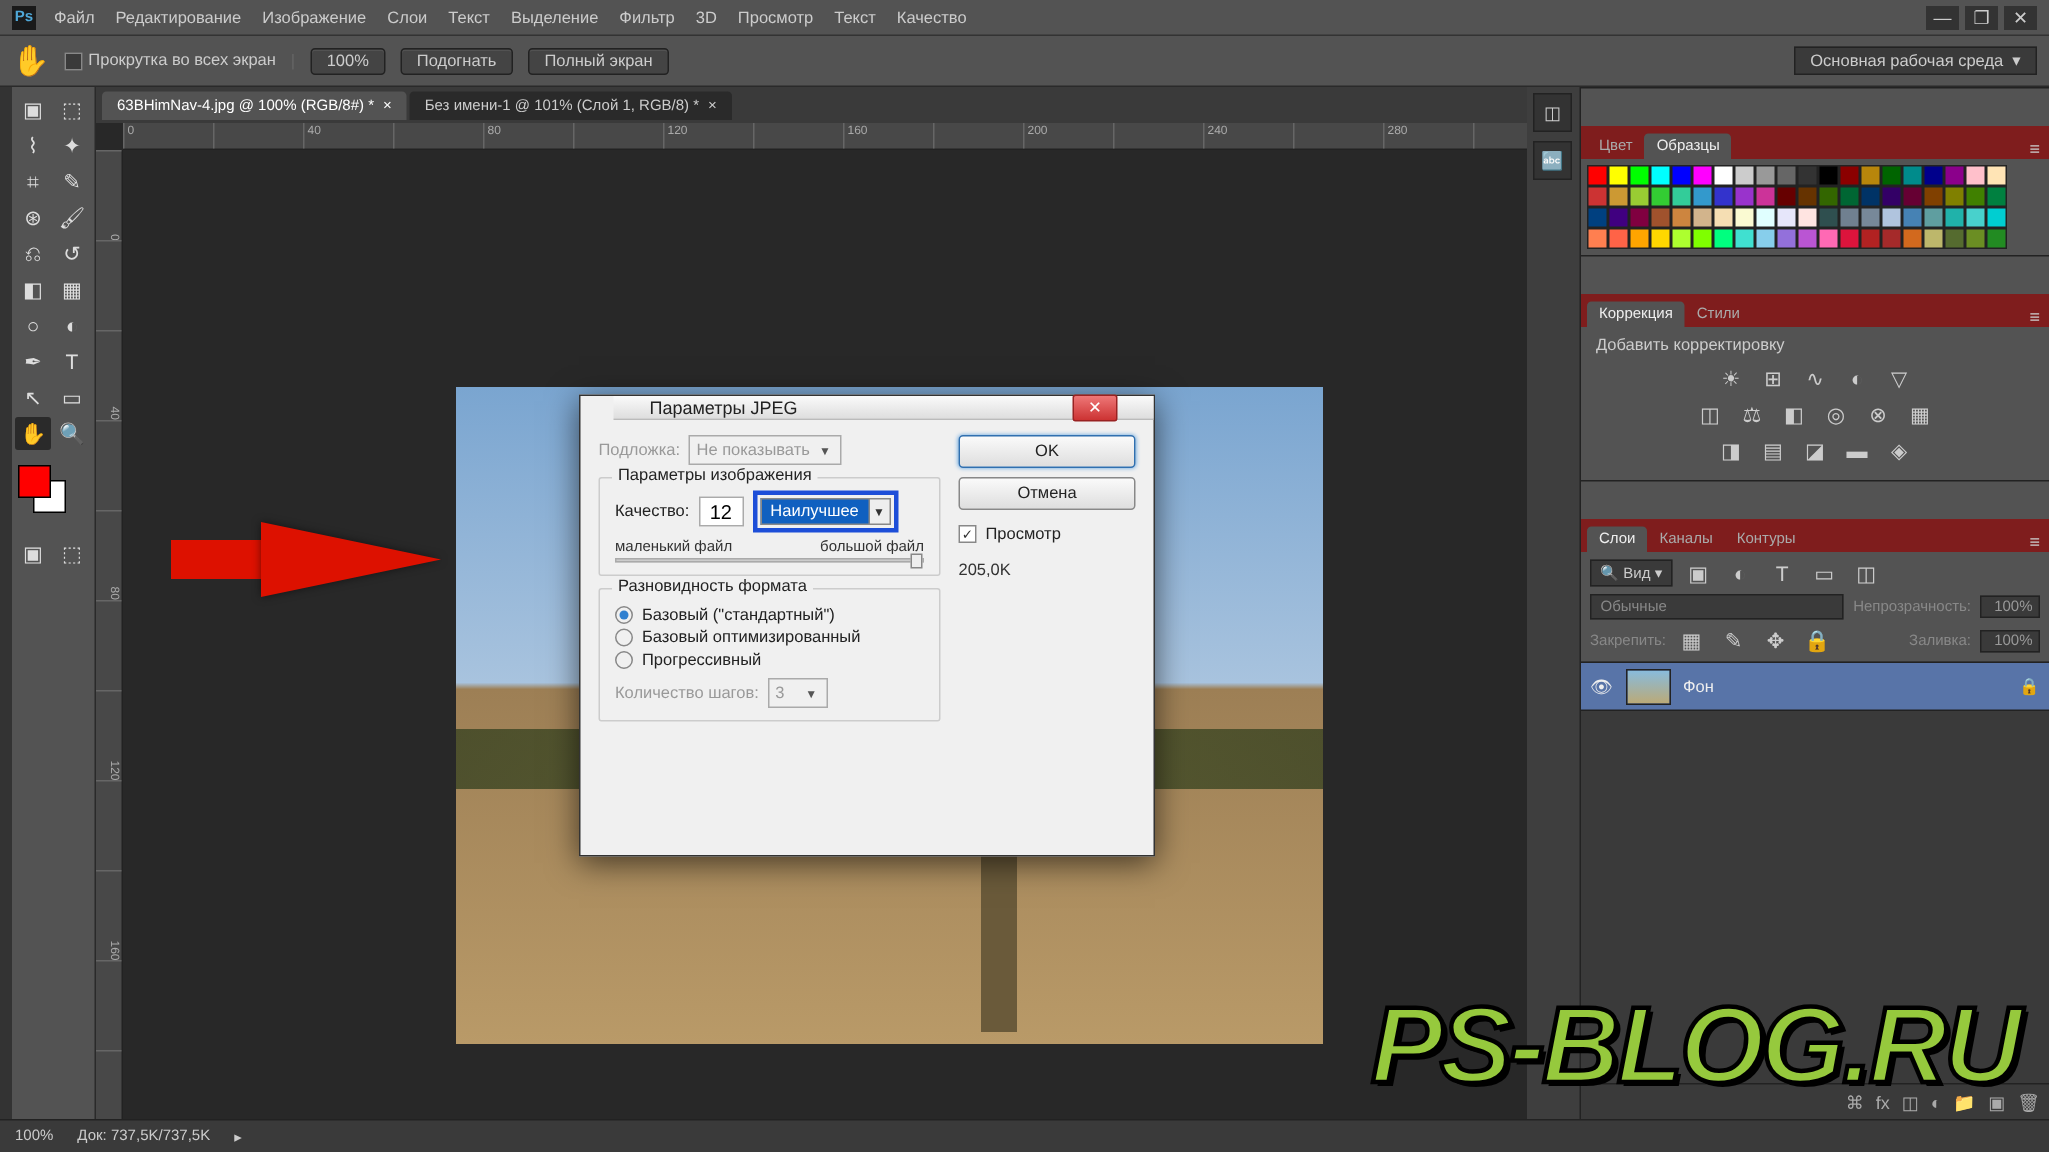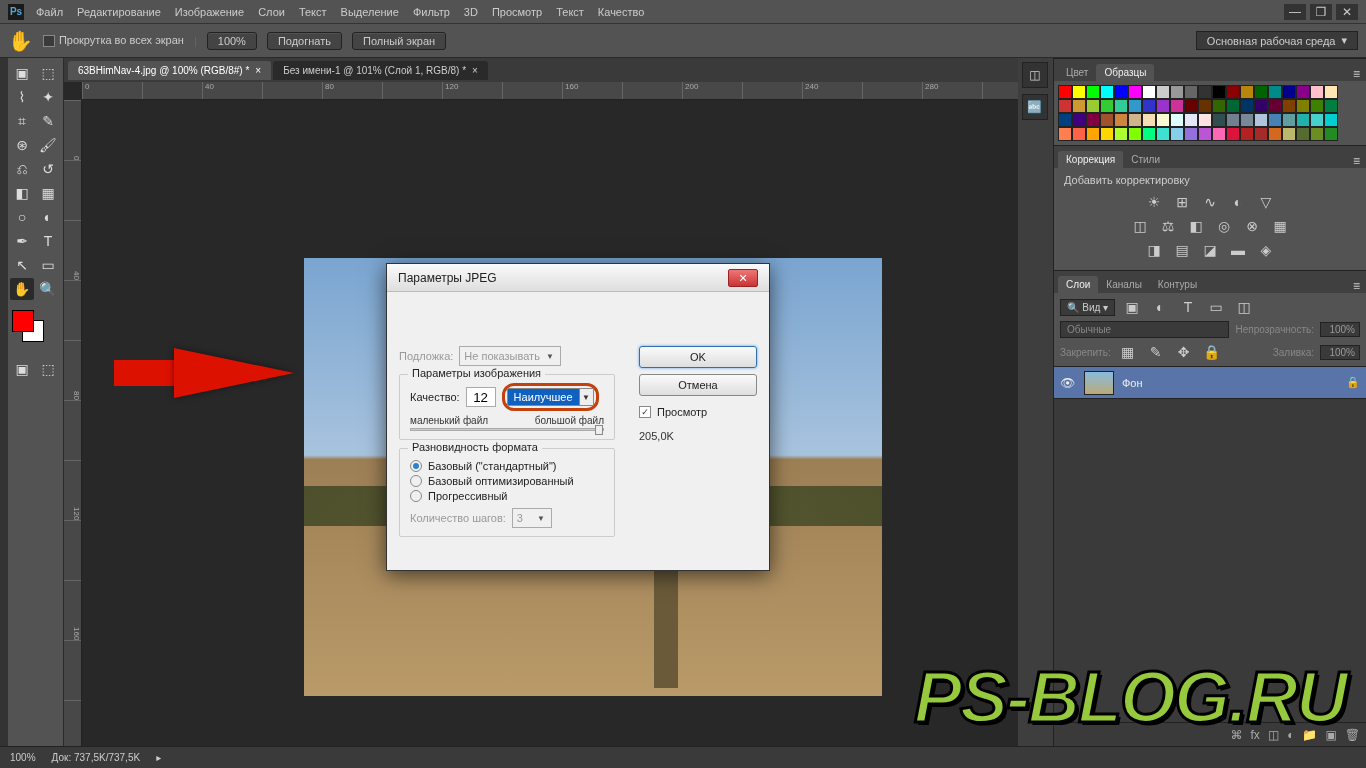--- a/index.html
+++ b/index.html
@@ -33,53 +33,53 @@
 .ruler-tick { flex:none; width:60px; border-left:1px solid #666; padding-left:2px; }
 .ruler-v { position:absolute; top:42px; left:0; bottom:0; width:18px; background:#484848; border-right:1px solid #222; display:flex; flex-direction:column; }
 .ruler-tick-v { flex:none; height:60px; border-top:1px solid #666; font-size:8px; color:#aaa; writing-mode:vertical-rl; text-align:right; padding-top:2px;}
 .canvas-img { position:absolute; top:200px; left:240px; width:578px; height:438px; background:linear-gradient(#7aa5d0 0%,#a8c3de 45%,#9d7f55 46%,#b99a68 100%); }
 .sign-post { position:absolute; left:350px; top:290px; width:24px; height:140px; background:#6a5a3a; }
 .sign-board { position:absolute; left:320px; top:315px; width:82px; height:60px; background:#c8b890; border:2px solid #555; color:#333; font-size:11px; text-align:center; padding-top:6px; line-height:14px; font-family:serif; }
 .trees { position:absolute; left:0; top:228px; right:0; height:40px; background:linear-gradient(to right,#2a3a1a,#3a4a20,#2a3a1a); opacity:0.7;}
 .arrow-highlight { position:absolute; top:290px; left:110px; width:0; height:0; border-top:25px solid transparent; border-bottom:25px solid transparent; border-left:120px solid #d10; filter:drop-shadow(0 0 3px rgba(0,0,0,0.5)); }
 .arrow-tail { position:absolute; top:302px; left:50px; width:70px; height:26px; background:#d10; }
 .dialog { position:absolute; top:205px; left:322px; width:384px; height:308px; background:#f0f0f0; border:1px solid #333; box-shadow:0 4px 20px rgba(0,0,0,0.6); font-size:11px; color:#222; }
-.dlg-title { background:linear-gradient(#fafafa,#dedede); height:28px; display:flex; align-items:center; padding:0 11px; border-bottom:1px solid #bbb; }
+.dlg-title { background:linear-gradient(#fafafa,#dedede); height:16px; display:flex; align-items:center; padding:0 24px; border-bottom:1px solid #bbb;margin-left:22px; }
 .dlg-title .txt { font-size:12px; }
 .dlg-close { margin-left:auto; width:30px; height:18px; background:linear-gradient(#e77,#c33); border:1px solid #922; border-radius:2px; color:#fff; text-align:center; line-height:16px; font-size:11px; }
-.dlg-body { padding:10px 12px; display:flex; gap:24px;margin-top:44px; }
+.dlg-body { padding:10px 12px; display:flex; gap:12px; }
 .dlg-left { flex:1; display:flex; flex-direction:column; gap:8px; }
 .dlg-right { width:118px; display:flex; flex-direction:column; gap:6px; }
 .row-inline { display:flex; align-items:center; gap:6px; }
 .lbl-disabled { color:#999; }
 .win-combo { border:1px solid #aaa; background:#fff; height:20px; padding:2px 4px; display:flex; align-items:center; gap:4px; min-width:90px; }
 .win-combo.disabled { background:#f0f0f0; color:#999; }
 .combo-arrow { margin-left:auto; width:12px; height:12px; display:flex; align-items:center; justify-content:center; font-size:8px; color:#555; }
 .fieldset { border:1px solid #ccc; border-radius:2px; padding:8px 10px 8px 10px; position:relative; }
 .fieldset .legend { position:absolute; top:-8px; left:8px; background:#f0f0f0; padding:0 4px; font-size:11px; }
 .win-input { border:1px solid #aaa; background:#fff; height:20px; width:30px; text-align:center; padding:2px; }
-.combo-highlighted { border:3px solid #c2410c; border-radius:12px; padding:2px; display:flex; }
+.combo-highlighted { border:3px solid #1d4ed8; border-radius:0; padding:2px; display:flex; }
 .combo-sel { background:#1060c0; color:#fff; padding:2px 6px; border:1px solid #888; display:flex; align-items:center; }
 .combo-sel-arrow { background:#eee; border:1px solid #888; border-left:none; width:14px; display:flex; align-items:center; justify-content:center; font-size:8px; color:#333; }
 .slider-row { display:flex; justify-content:space-between; font-size:10px; color:#333; margin-top:4px;}
 .slider-track { height:3px; background:#ccc; border:1px solid #aaa; position:relative; margin-top:2px; }
 .slider-thumb { position:absolute; right:0; top:-4px; width:8px; height:10px; background:#eee; border:1px solid #888; }
 .radio-row { display:flex; align-items:center; gap:6px; margin:3px 0; }
 .radio-btn { width:12px; height:12px; border-radius:50%; border:1px solid #888; display:flex; align-items:center; justify-content:center; }
 .radio-btn.on::after { content:''; width:6px; height:6px; border-radius:50%; background:#3080d0; }
 .dlg-btn { height:22px; border:1px solid #888; border-radius:3px; background:linear-gradient(#fafafa,#dedede); text-align:center; line-height:20px; }
 .dlg-btn.primary { border:1px solid #3070b0; box-shadow:0 0 3px #5aa0e0; }
 .chk-small { width:12px;height:12px;border:1px solid #888;background:#fff;display:inline-flex;align-items:center;justify-content:center;font-size:9px;color:#333; }
 .filesize { font-size:11px; color:#333; margin-top:6px; }
 .panels { width:348px; background:#535353; display:flex; }
 .panel-strip { width:36px; background:#3e3e3e; display:flex; flex-direction:column; padding:4px; gap:6px; border-right:1px solid #222;}
 .panel-strip .pbtn { width:26px; height:26px; background:#333; border:1px solid #222; display:flex; align-items:center; justify-content:center; font-size:12px; }
 .panels-main { flex:1; display:flex; flex-direction:column; }
 .panel { border-top:1px solid #222; }
-.panel-tabs { display:flex; background:#404040; height:22px; align-items:end; padding-left:4px;}
+.panel-tabs { display:flex; background:#7f1d1d; height:22px; align-items:end; padding-left:4px;margin-top:25px;}
 .ptab { padding:3px 8px; font-size:10px; color:#aaa; border-radius:3px 3px 0 0;}
 .ptab.active { background:#535353; color:#eee; }
 .panel-menu { margin-left:auto; padding:0 6px; font-size:12px; }
 .swatch-grid { padding:4px; display:grid; grid-template-columns:repeat(20,14px); gap:0px; }
 .sw { width:14px; height:14px; border:1px solid #222; }
 .adjust-panel { padding:6px 10px; }
 .adjust-title { font-size:11px; margin-bottom:6px; }
 .adj-row { display:flex; gap:6px; justify-content:center; margin:4px 0;}
 .adj-icon { width:22px;height:20px; color:#ccc; font-size:14px; display:flex; align-items:center; justify-content:center; }
 .layers-panel { flex:1; display:flex; flex-direction:column; }

